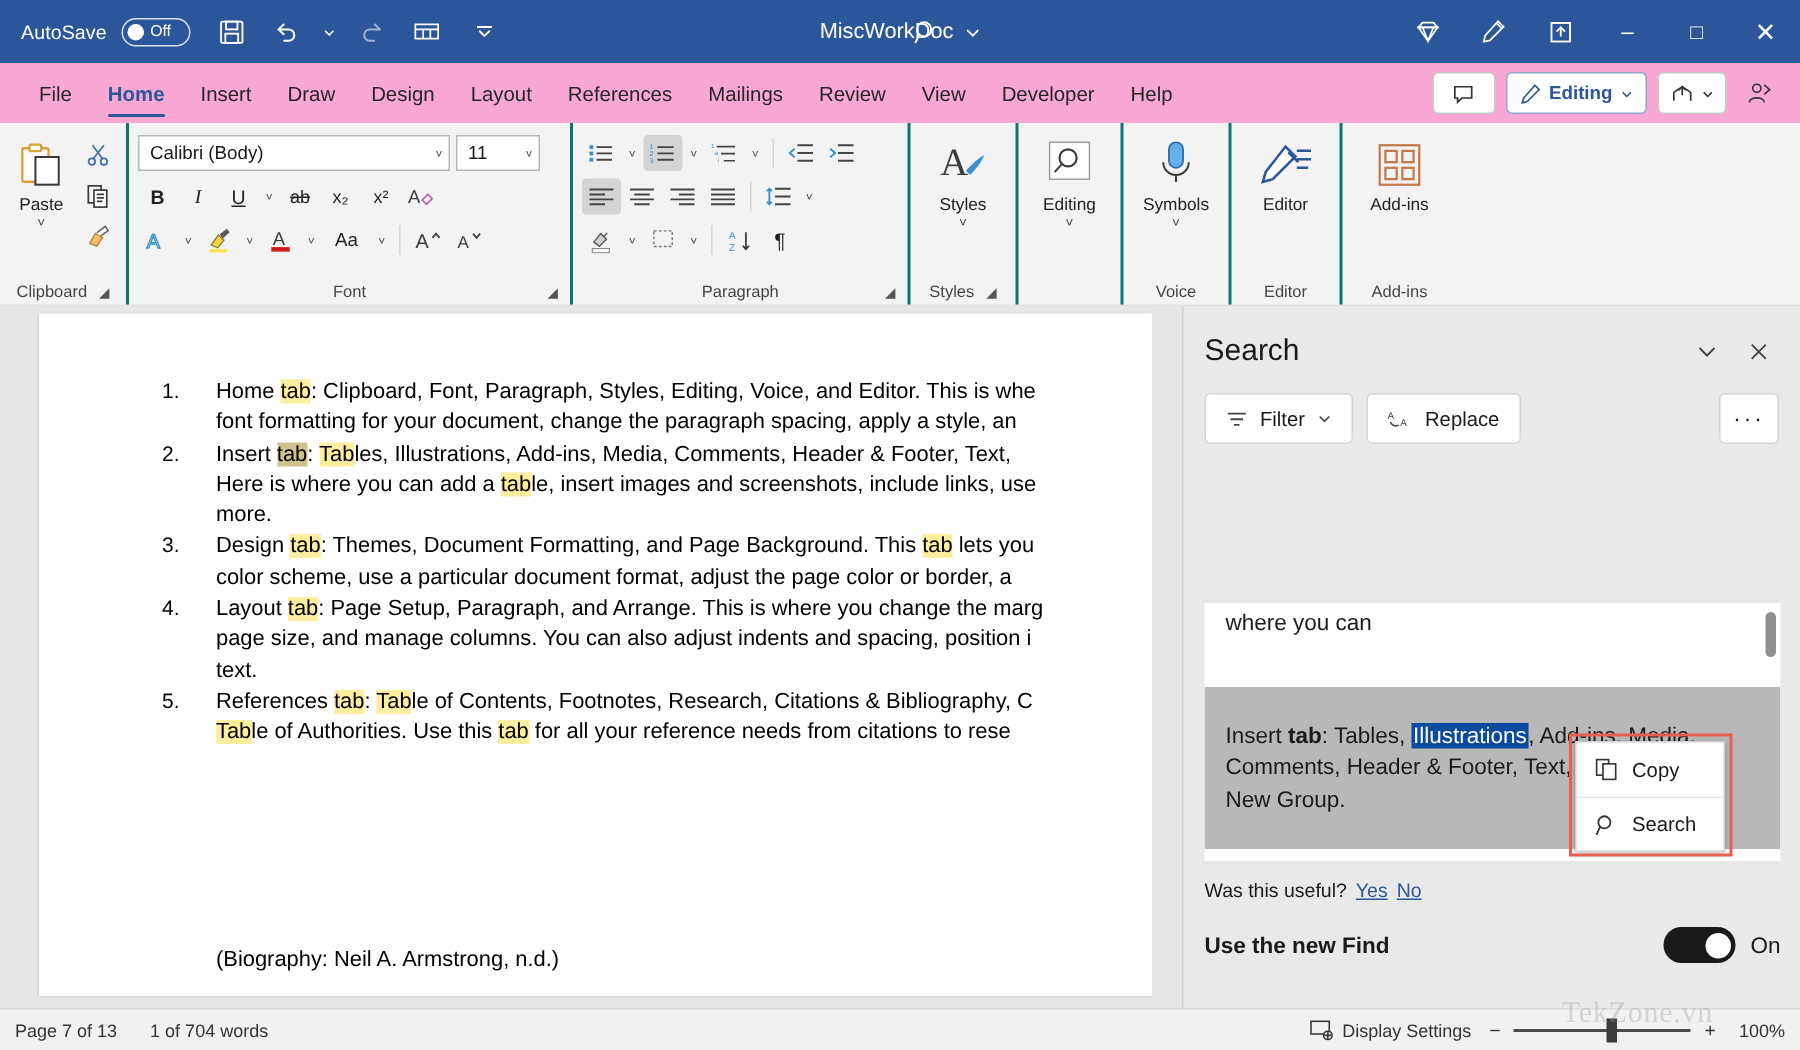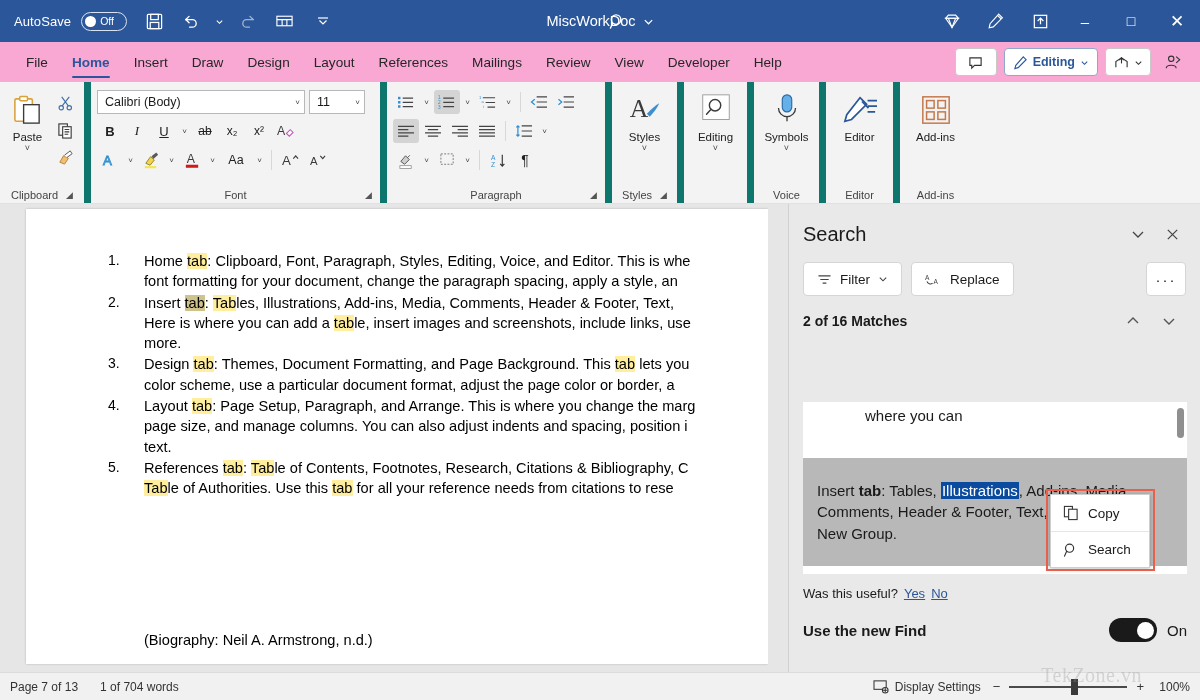--- a/index.html
+++ b/index.html
@@ -70,21 +70,21 @@
   .pillbtn.share { width: 46px; justify-content: center; color: #333; }
   .iconbtn-plain { width: 30px; height: 28px; display: flex; align-items: center; justify-content: center; color: #333; }
 
   
   .ribbon {
     position: absolute; left: 0; top: 82px; width: 1200px; height: 122px;
     background: #f3f3f3; border-bottom: 1px solid #e1e1e1;
     display: flex; align-items: stretch;
   }
   .group { position: relative; display: flex; flex-direction: column; padding: 5px 6px 0 6px; }
-  .group + .group { border-left: 7px solid #0f766e; }
+  .group + .group { border-left: 2px solid #0f766e; }
   .group-body { flex: 1; display: flex; align-items: flex-start; gap: 3px; }
   .group-label {
     height: 17px; font-size: 11px; color: #444; text-align: center;
     display: flex; align-items: center; justify-content: center; gap: 8px;
   }
   .dialog-launcher { font-size: 9px; color: #555; }
 
   .bigbtn {
     width: 58px; display: flex; flex-direction: column; align-items: center; gap: 1px;
     font-size: 11.5px; color: #222; padding-top: 3px;
@@ -165,21 +165,21 @@
   .navbtns { margin-left: auto; display: flex; gap: 2px; }
   .navbtn { width: 34px; height: 26px; display: flex; align-items: center; justify-content: center; color: #444; font-size: 12px; }
 
   .resultlist {
     position: absolute; left: 14px; top: 198px; width: 384px; height: 172px;
     background: #fff; overflow: hidden;
   }
   .result {
     padding: 0 14px; font-size: 15px; color: #1a1a1a; line-height: 1.42; position: relative;
   }
-  .result.first { padding-top: 3px; height: 56px; overflow: hidden; margin-left: 48px; }
+  .result.first { padding-top: 3px; height: 56px; overflow: hidden; }
   .result.selected { background: #b8b8b8; padding-top: 22px; padding-bottom: 22px; }
   .result .bold { font-weight: bold; }
   .sel-term { background: #0a4ba0; color: #fff; padding: 0 1px; }
   .rl-scroll {
     position: absolute; right: 3px; top: 6px; width: 7px; height: 30px; background: #8f8f8f; border-radius: 4px;
   }
   .clip-top {
     position: absolute; left: 14px; top: 188px; width: 384px; height: 12px; overflow: hidden;
     font-size: 15px; color: #1a1a1a; background: #fff;
   }
@@ -767,35 +767,20 @@
             <text x="0" y="8" font-size="7" fill="#444" font-family="Liberation Sans">A</text>
             <text x="9" y="13" font-size="7" fill="#444" font-family="Liberation Sans">A</text>
             <path d="M2 10 A4 4 0 0 0 8 12" stroke="#444" stroke-width="1.1" fill="none"></path>
           </svg>
         </span>
         <span>Replace</span>
       </div>
       <div class="actbtn more">···</div>
     </div>
 
-    <div class="matchrow">
-      <div class="matchtext">2 of 16 Matches</div>
-      <div class="navbtns">
-        <div class="navbtn">
-          <svg width="16" height="12" viewBox="0 0 16 12" fill="none" stroke="#555" stroke-width="1.4">
-              <path d="M3 8 L8 3 L13 8"></path>
-            </svg>
-        </div>
-        <div class="navbtn">
-          <svg width="16" height="12" viewBox="0 0 16 12" fill="none" stroke="#555" stroke-width="1.4">
-              <path d="M3 4 L8 9 L13 4"></path>
-            </svg>
-        </div>
-      </div>
-    </div>
 
 
     <div class="resultlist">
       <div class="result first">
         <span>where you can</span>
       </div>
       <div class="result selected">
         <span>Insert </span><span class="bold">tab</span><span>: Tables, </span><span class="sel-term">Illustrations</span><span>, Add-ins, Media, Comments, Header &amp; Footer, Text, Symbols, and New Group.</span>
       </div>
       <div class="rl-scroll"></div>

